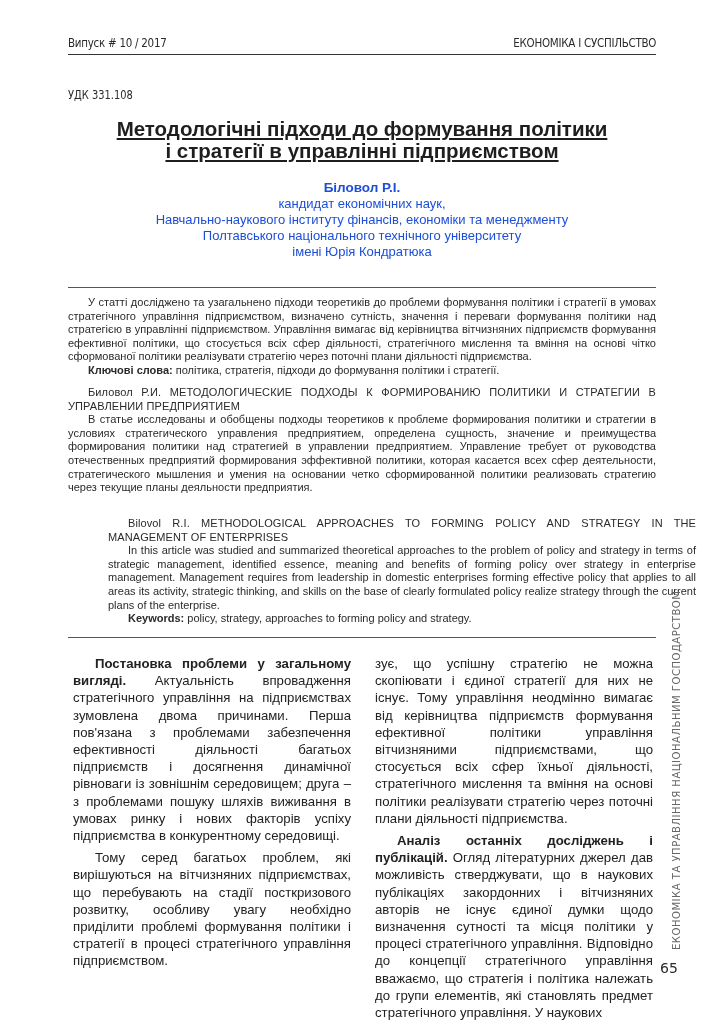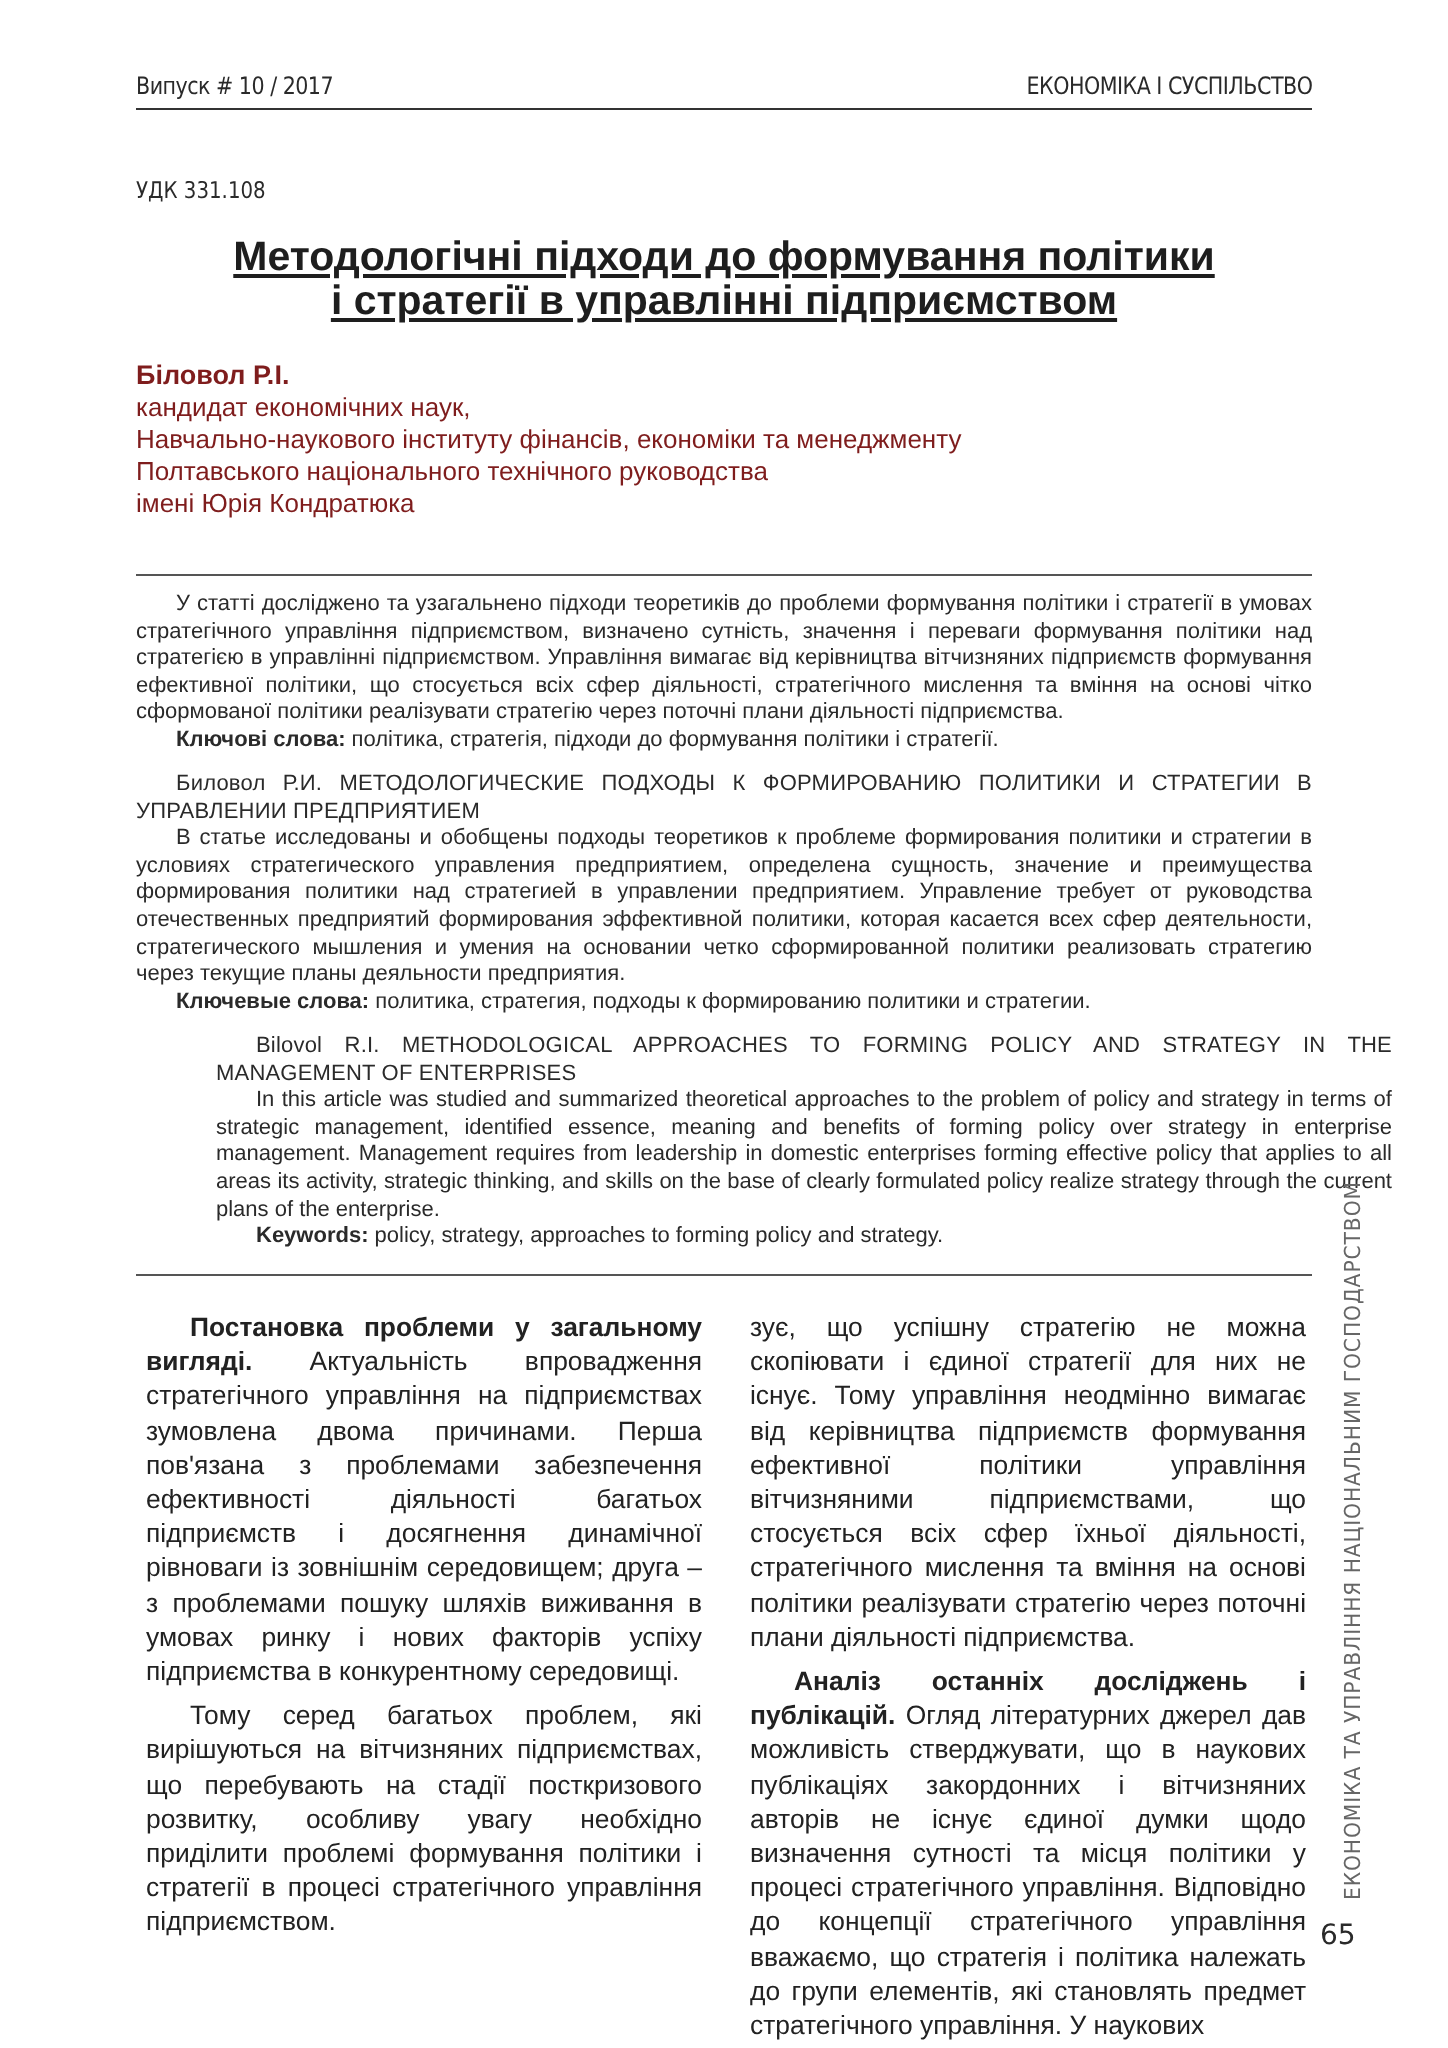--- a/index.html
+++ b/index.html
@@ -2,21 +2,21 @@
 <html><head>
 <meta charset="utf-8">
 <style>
   html, body { margin:0; padding:0; background:#ffffff; }
   body { width:724px; height:1024px; position:relative; overflow:hidden; color:#1e1e1e; font-family:"Liberation Sans", sans-serif; }
   .hdr { position:absolute; left:68px; top:34px; width:588px; height:20px; border-bottom:1.5px solid #333; }
   .hdr-left { position:absolute; left:0; top:2px; font-family:"DejaVu Sans", sans-serif; font-size:12px; letter-spacing:-0.3px; color:#2a2a2a; transform:scaleX(0.86); transform-origin:left; }
   .hdr-right { position:absolute; right:0; top:2px; font-family:"DejaVu Sans", sans-serif; font-size:12px; letter-spacing:-0.3px; color:#2a2a2a; transform:scaleX(0.86); transform-origin:right; }
   .udk { position:absolute; left:68px; top:88px; font-family:"DejaVu Sans", sans-serif; font-size:11.5px; color:#2a2a2a; transform:scaleX(0.86); transform-origin:left; }
   .title { position:absolute; left:68px; top:118px; width:588px; text-align:center; font-weight:bold; font-size:20.5px; line-height:22px; color:#1e1e1e;text-decoration:underline; }
-  .author { position:absolute; left:68px; top:180px; width:588px; font-size:13px; line-height:16px; color:#7f1d1d; }
+  .author { position:absolute; left:68px; top:180px; width:588px; text-align:center; font-size:13px; line-height:16px; color:#1d4ed8; }
   .author .name { font-weight:bold; font-size:13.5px; }
   .rule { position:absolute; left:68px; width:588px; height:0; border-top:1.3px solid #555; }
   .abs { position:absolute; left:68px; width:588px; font-size:11px; line-height:13.6px; text-align:justify; color:#2a2a2a; }
   .abs p { margin:0; text-indent:20px; }
   .abs .kw { font-weight:bold; }
   .abs .t { letter-spacing:0.1px; }
   .col { position:absolute; top:650px; width:288px; font-size:13.2px; line-height:17.2px; text-align:justify; color:#222; }
   .col p { margin:5px; text-indent:22px; }
   .col b { font-weight:bold; }
   .side { position:absolute; left:670px; top:950px; transform-origin:left top; transform:rotate(-90deg); white-space:nowrap; font-family:"DejaVu Sans", sans-serif; font-size:11px; letter-spacing:0.5px; color:#666; }
@@ -35,35 +35,34 @@
 
 <div class="title">
   <div>Методологічні підходи до формування політики</div>
   <div>і стратегії в управлінні підприємством</div>
 </div>
 
 <div class="author">
   <div class="name">Біловол Р.І.</div>
   <div>кандидат економічних наук,</div>
   <div>Навчально-наукового інституту фінансів, економіки та менеджменту</div>
-  <div>Полтавського національного технічного руководства</div>
+  <div>Полтавського національного технічного університету</div>
   <div>імені Юрія Кондратюка</div>
 </div>
 
 <div class="rule" style="top:287px;"></div>
 
 <div class="abs" style="top:296px;">
   <p>У статті досліджено та узагальнено підходи теоретиків до проблеми формування політики і стратегії в умовах стратегічного управління підприємством, визначено сутність, значення і переваги формування політики над стратегією в управлінні підприємством. Управління вимагає від керівництва вітчизняних підприємств формування ефективної політики, що стосується всіх сфер діяльності, стратегічного мислення та вміння на основі чітко сформованої політики реалізувати стратегію через поточні плани діяльності підприємства.</p>
   <p><span class="kw">Ключові слова:</span><span> політика, стратегія, підходи до формування політики і стратегії.</span></p>
 </div>
 
 <div class="abs" style="top:386px;">
   <p class="t">Биловол Р.И. МЕТОДОЛОГИЧЕСКИЕ ПОДХОДЫ К ФОРМИРОВАНИЮ ПОЛИТИКИ И СТРАТЕГИИ В УПРАВЛЕНИИ ПРЕДПРИЯТИЕМ</p>
   <p>В статье исследованы и обобщены подходы теоретиков к проблеме формирования политики и стратегии в условиях стратегического управления предприятием, определена сущность, значение и преимущества формирования политики над стратегией в управлении предприятием. Управление требует от руководства отечественных предприятий формирования эффективной политики, которая касается всех сфер деятельности, стратегического мышления и умения на основании четко сформированной политики реализовать стратегию через текущие планы деяльности предприятия.</p>
-  <p><span class="kw">Ключевые слова:</span><span> политика, стратегия, подходы к формированию политики и стратегии.</span></p>
 </div>
 
 <div class="abs" style="top:517px;margin-left:40px;">
   <p class="t">Bilovol R.I. METHODOLOGICAL APPROACHES TO FORMING POLICY AND STRATEGY IN THE MANAGEMENT OF ENTERPRISES</p>
   <p>In this article was studied and summarized theoretical approaches to the problem of policy and strategy in terms of strategic management, identified essence, meaning and benefits of forming policy over strategy in enterprise management. Management requires from leadership in domestic enterprises forming effective policy that applies to all areas its activity, strategic thinking, and skills on the base of clearly formulated policy realize strategy through the current plans of the enterprise.</p>
   <p><span class="kw">Keywords:</span><span>  policy, strategy, approaches to forming policy and strategy.</span></p>
 </div>
 
 <div class="rule" style="top:637px;"></div>
 

